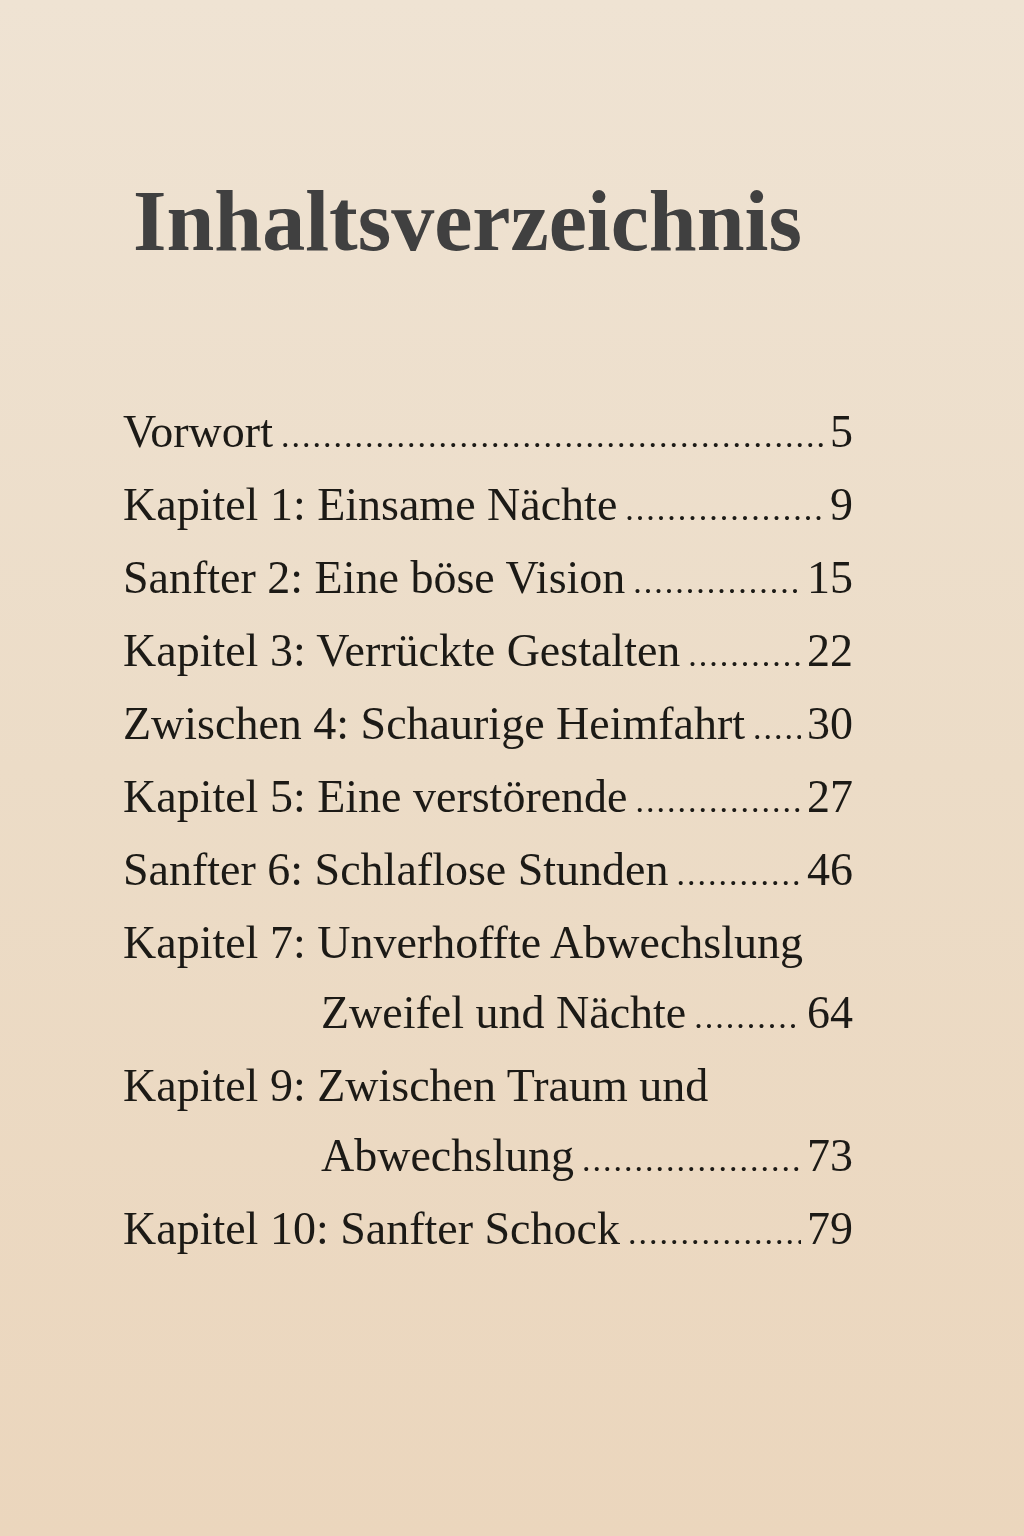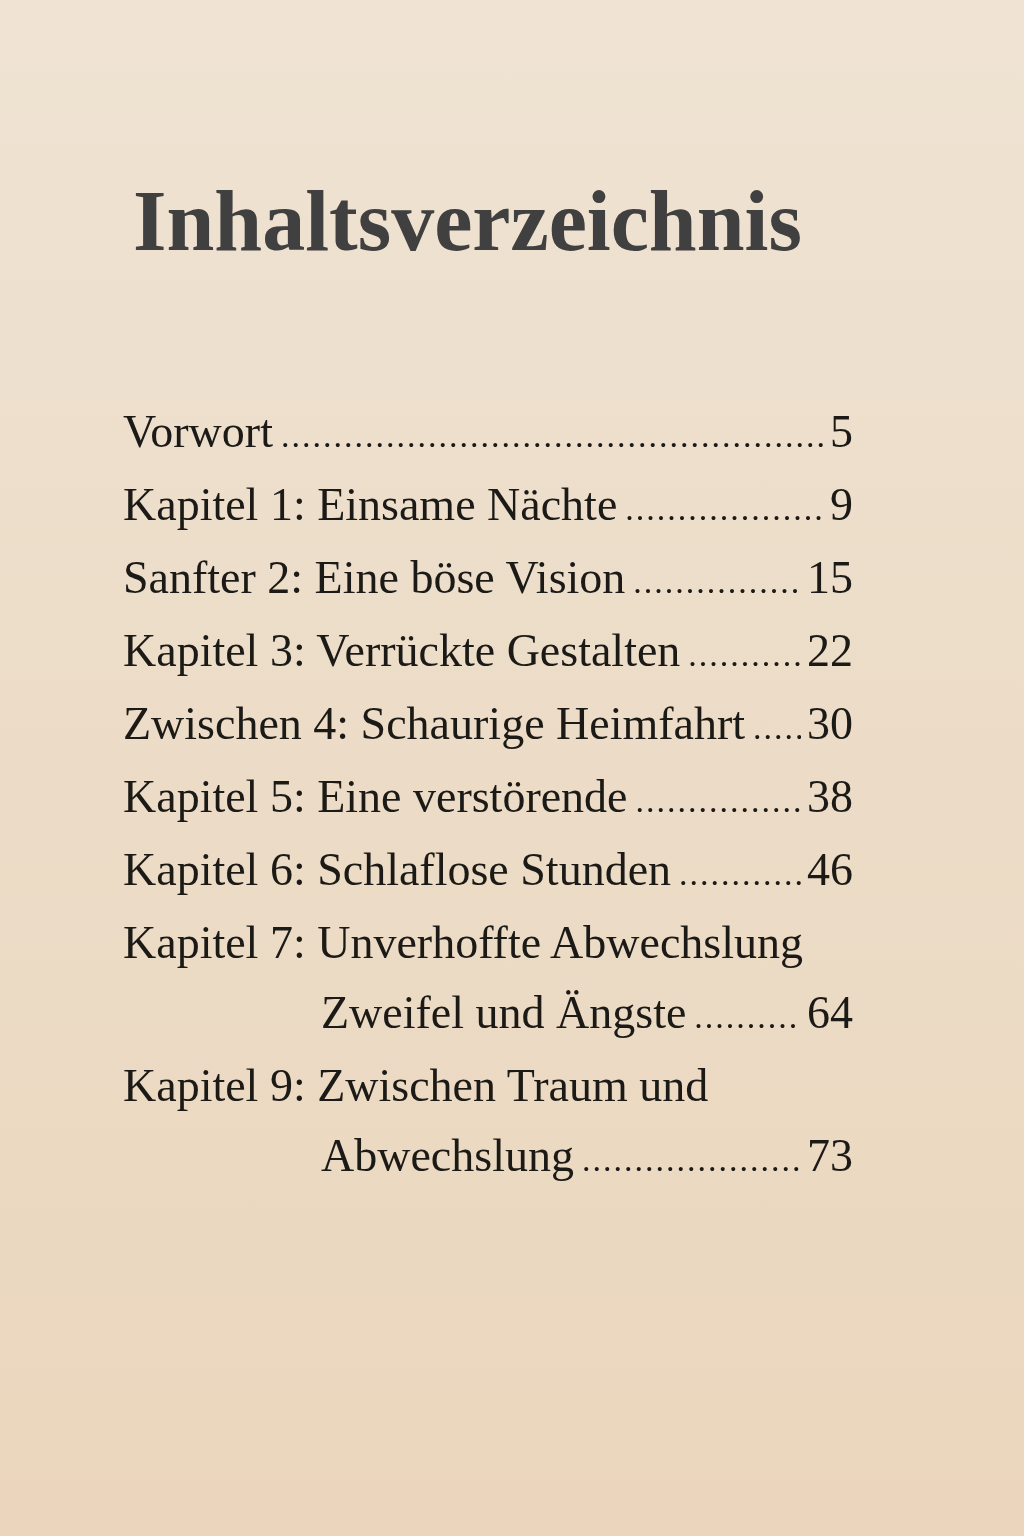--- a/index.html
+++ b/index.html
@@ -124,42 +124,47 @@
 
     <div class="entry">
       <span class="label">Zwischen 4: Schaurige Heimfahrt</span>
       <span class="dots"></span>
       <span class="page-num">30</span>
     </div>
 
     <div class="entry">
       <span class="label">Kapitel 5: Eine verstörende</span>
       <span class="dots"></span>
-      <span class="page-num">38</span>
+      <span class="page-num">27</span>
     </div>
 
     <div class="entry">
-      <span class="label">Kapitel 6: Schlaflose Stunden</span>
+      <span class="label">Sanfter 6: Schlaflose Stunden</span>
       <span class="dots"></span>
       <span class="page-num">46</span>
     </div>
 
     <div class="entry multi">
       <span class="line1">Kapitel 7: Unverhoffte Abwechslung</span>
       <div class="line2">
-        <span class="label">Zweifel und Ängste</span>
+        <span class="label">Zweifel und Nächte</span>
         <span class="dots"></span>
         <span class="page-num">64</span>
       </div>
     </div>
 
     <div class="entry multi">
       <span class="line1">Kapitel 9: Zwischen Traum und</span>
       <div class="line2">
         <span class="label">Abwechslung</span>
         <span class="dots"></span>
         <span class="page-num">73</span>
       </div>
     </div>
 
+    <div class="entry">
+      <span class="label">Kapitel 10: Sanfter Schock</span>
+      <span class="dots"></span>
+      <span class="page-num">79</span>
+    </div>
 
   </div>
 </div>
 
 </body></html>

